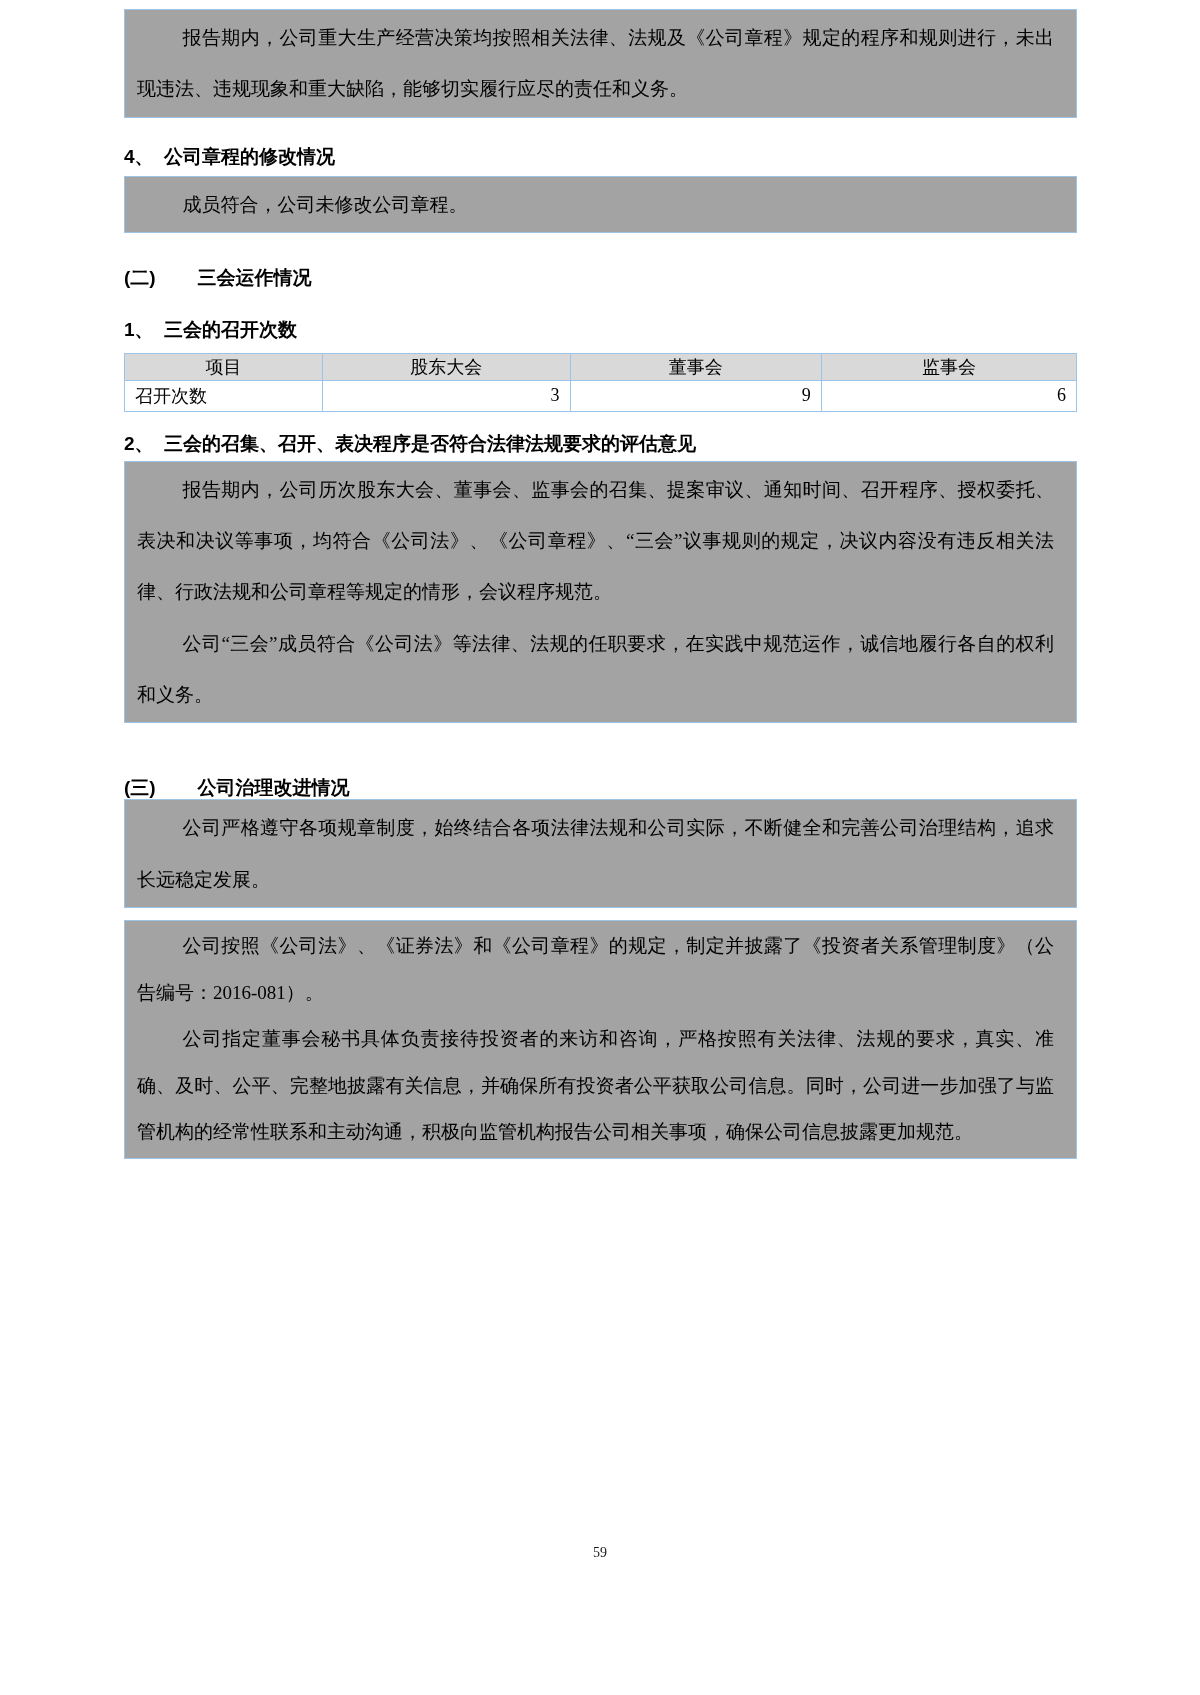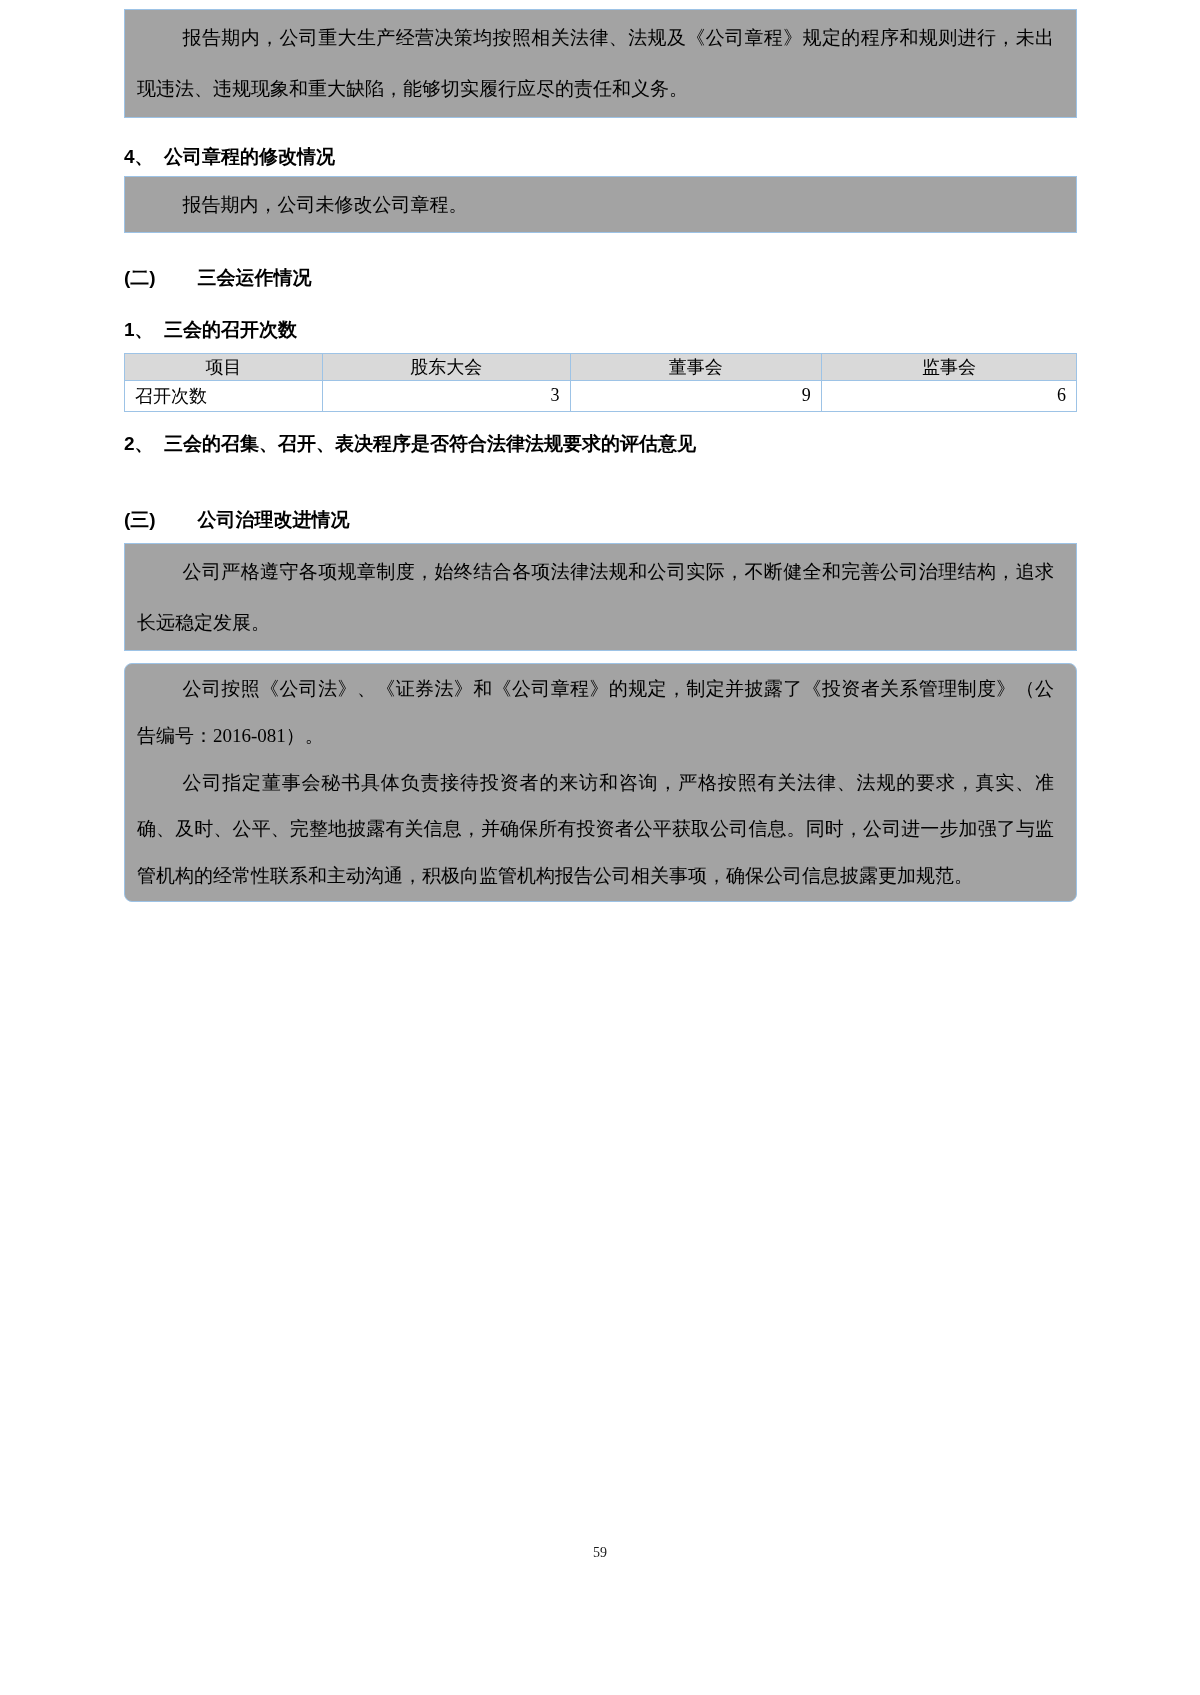--- a/index.html
+++ b/index.html
@@ -42,23 +42,23 @@
   .m-h3   { margin-top:178px; }
   .m-box1 { margin-top:9px;   }
   .m-h4   { margin-top:28px;  }
   .m-box2 { margin-top:8px;   }
   .m-sec2 { margin-top:34px;  }
   .m-s1   { margin-top:30px;  }
   .m-tbl  { margin-top:12px;  }
   .m-s2   { margin-top:21px;  }
   .m-box3 { margin-top:6px;   }
   .m-sec3 { margin-top:54px;  }
-  .m-box4 { margin-top:12px;  }
+  .m-box4 { margin-top:0;  }
   .m-sec4 { margin-top:34px;  }
-  .m-box5 { margin-top:12px;border-radius:8px;  }
+  .m-box5 { margin-top:12px;  }
 
   table.meetings {
     width:100%;
     border-collapse:collapse;
     font-size:18px;
   }
   table.meetings th, table.meetings td {
     border:1px solid var(--border-blue,#9dc3e6);
   }
   table.meetings th {
@@ -93,21 +93,21 @@
   <div class="content">
 
     <div class="textbox m-box1">
       <p>报告期内，公司重大生产经营决策均按照相关法律、法规及《公司章程》规定的程序和规则进行，未出现违法、违规现象和重大缺陷，能够切实履行应尽的责任和义务。</p>
     </div>
 
     <div class="heading m-h4">
       <span class="h-num">4、</span><span>公司章程的修改情况</span>
     </div>
     <div class="textbox m-box2">
-      <p>报告期内，公司未修改公司章程。</p>
+      <p>成员符合，公司未修改公司章程。</p>
     </div>
 
     <div class="heading m-sec2">
       <span class="h-num-wide">(二)</span><span>三会运作情况</span>
     </div>
 
     <div class="heading m-s1">
       <span class="h-num">1、</span><span>三会的召开次数</span>
     </div>
 
@@ -132,20 +132,24 @@
           <td class="num">3</td>
           <td class="num">9</td>
           <td class="num">6</td>
         </tr>
       </tbody>
     </table>
 
     <div class="heading m-s2">
       <span class="h-num">2、</span><span>三会的召集、召开、表决程序是否符合法律法规要求的评估意见</span>
     </div>
+    <div class="textbox m-box3">
+      <p>报告期内，公司历次股东大会、董事会、监事会的召集、提案审议、通知时间、召开程序、授权委托、表决和决议等事项，均符合《公司法》、《公司章程》、“三会”议事规则的规定，决议内容没有违反相关法律、行政法规和公司章程等规定的情形，会议程序规范。</p>
+      <p>公司“三会”成员符合《公司法》等法律、法规的任职要求，在实践中规范运作，诚信地履行各自的权利和义务。</p>
+    </div>
 
     <div class="heading m-sec3">
       <span class="h-num-wide">(三)</span><span>公司治理改进情况</span>
     </div>
     <div class="textbox m-box4">
       <p>公司严格遵守各项规章制度，始终结合各项法律法规和公司实际，不断健全和完善公司治理结构，追求长远稳定发展。</p>
     </div>
 
     <div class="textbox lh-sm m-box5">
       <p>公司按照《公司法》、《证券法》和《公司章程》的规定，制定并披露了《投资者关系管理制度》（公告编号：2016-081）。</p>

